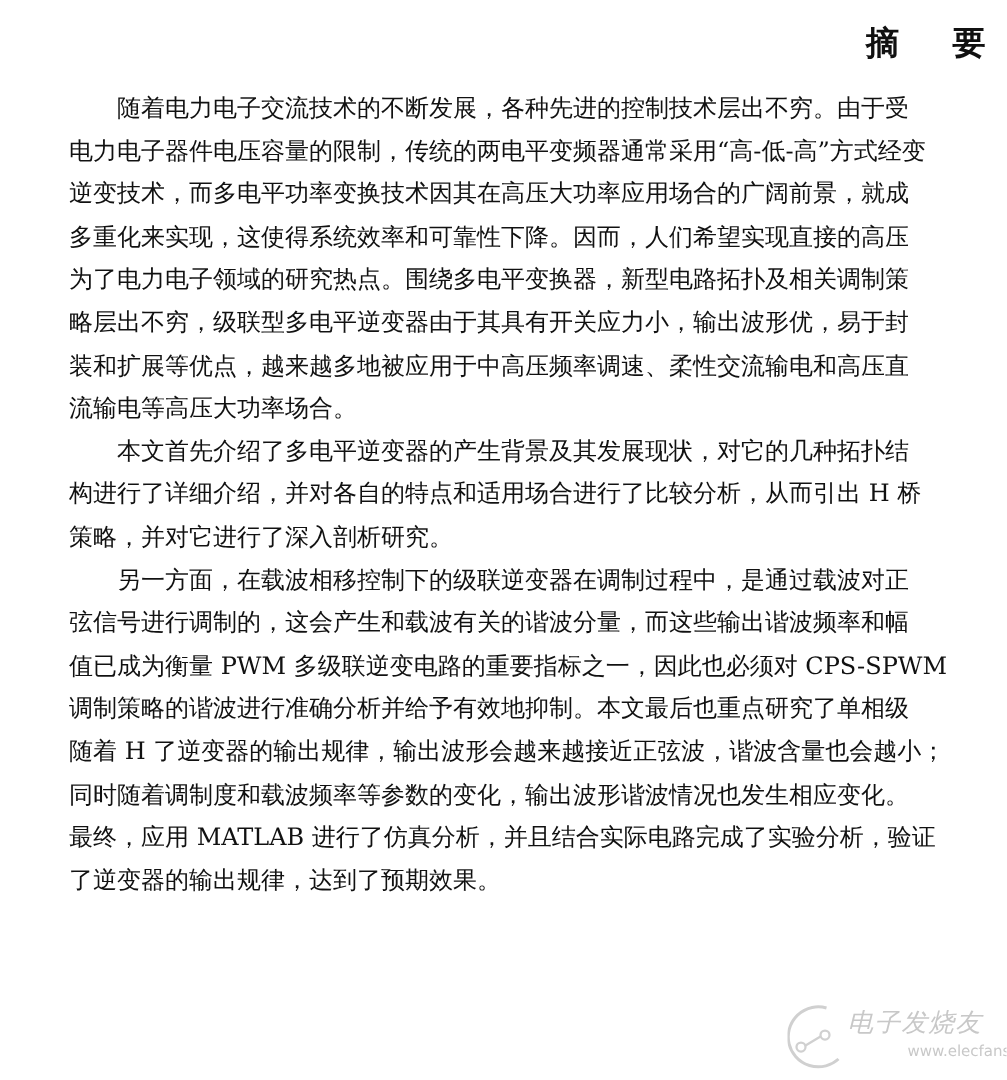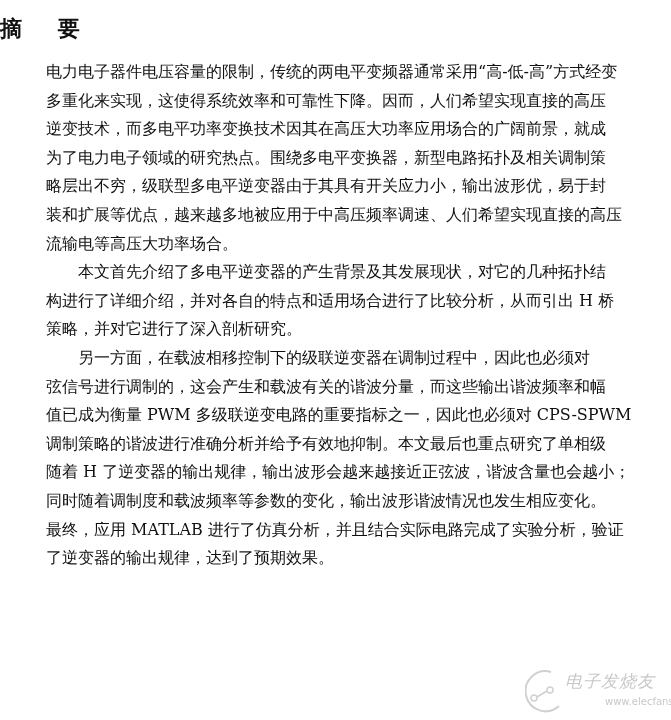--- a/index.html
+++ b/index.html
@@ -3,21 +3,21 @@
 <meta charset="utf-8">
 <style>
   html, body { margin: 0; padding: 0; background: #ffffff; }
   body {
     width: 671px; height: 720px; position: relative; overflow: hidden;
     font-family: "DejaVu Serif", "Liberation Serif", serif;
     color: #111111;
   }
   .title {
     position: absolute; top: 14px; left: 0; width: 671px;
-    text-align: left; font-size: 22px; font-weight: bold;
+    text-align: right; font-size: 22px; font-weight: bold;
     letter-spacing: 14px; font-family: "DejaVu Sans", sans-serif;
   }
   .content {
     position: absolute; top: 58px; left: 46px; width: 430px;
   }
   .line {
     height: 28.6px; line-height: 28.6px; font-size: 16px;
     white-space: nowrap; display: flex; justify-content: space-between;
     width: 565px;
   }
@@ -36,35 +36,36 @@
     padding-left: 40px;
   }
 </style>
 </head>
 <body>
 
 <div class="title">摘 要</div>
 
 <div class="content">
   <div>
+    <div class="line indent">随着电力电子交流技术的不断发展，各种先进的控制技术层出不穷。由于受</div>
     <div class="line">电力电子器件电压容量的限制，传统的两电平变频器通常采用“高-低-高”方式经变</div>
+    <div class="line">逆变技术，而多电平功率变换技术因其在高压大功率应用场合的广阔前景，就成</div>
     <div class="line">多重化来实现，这使得系统效率和可靠性下降。因而，人们希望实现直接的高压</div>
-    <div class="line">逆变技术，而多电平功率变换技术因其在高压大功率应用场合的广阔前景，就成</div>
     <div class="line">为了电力电子领域的研究热点。围绕多电平变换器，新型电路拓扑及相关调制策</div>
     <div class="line">略层出不穷，级联型多电平逆变器由于其具有开关应力小，输出波形优，易于封</div>
-    <div class="line">装和扩展等优点，越来越多地被应用于中高压频率调速、人们希望实现直接的高压</div>
+    <div class="line">装和扩展等优点，越来越多地被应用于中高压频率调速、柔性交流输电和高压直</div>
     <div class="line last">流输电等高压大功率场合。</div>
   </div>
   <div>
     <div class="line indent">本文首先介绍了多电平逆变器的产生背景及其发展现状，对它的几种拓扑结</div>
     <div class="line">构进行了详细介绍，并对各自的特点和适用场合进行了比较分析，从而引出 H 桥</div>
     <div class="line last">策略，并对它进行了深入剖析研究。</div>
   </div>
   <div>
-    <div class="line indent">另一方面，在载波相移控制下的级联逆变器在调制过程中，因此也必须对</div>
+    <div class="line indent">另一方面，在载波相移控制下的级联逆变器在调制过程中，是通过载波对正</div>
     <div class="line">弦信号进行调制的，这会产生和载波有关的谐波分量，而这些输出谐波频率和幅</div>
     <div class="line">值已成为衡量 PWM 多级联逆变电路的重要指标之一，因此也必须对 CPS-SPWM</div>
     <div class="line">调制策略的谐波进行准确分析并给予有效地抑制。本文最后也重点研究了单相级</div>
     <div class="line">随着 H 了逆变器的输出规律，输出波形会越来越接近正弦波，谐波含量也会越小；</div>
     <div class="line">同时随着调制度和载波频率等参数的变化，输出波形谐波情况也发生相应变化。</div>
     <div class="line">最终，应用 MATLAB 进行了仿真分析，并且结合实际电路完成了实验分析，验证</div>
     <div class="line last">了逆变器的输出规律，达到了预期效果。</div>
   </div>
 </div>
 

